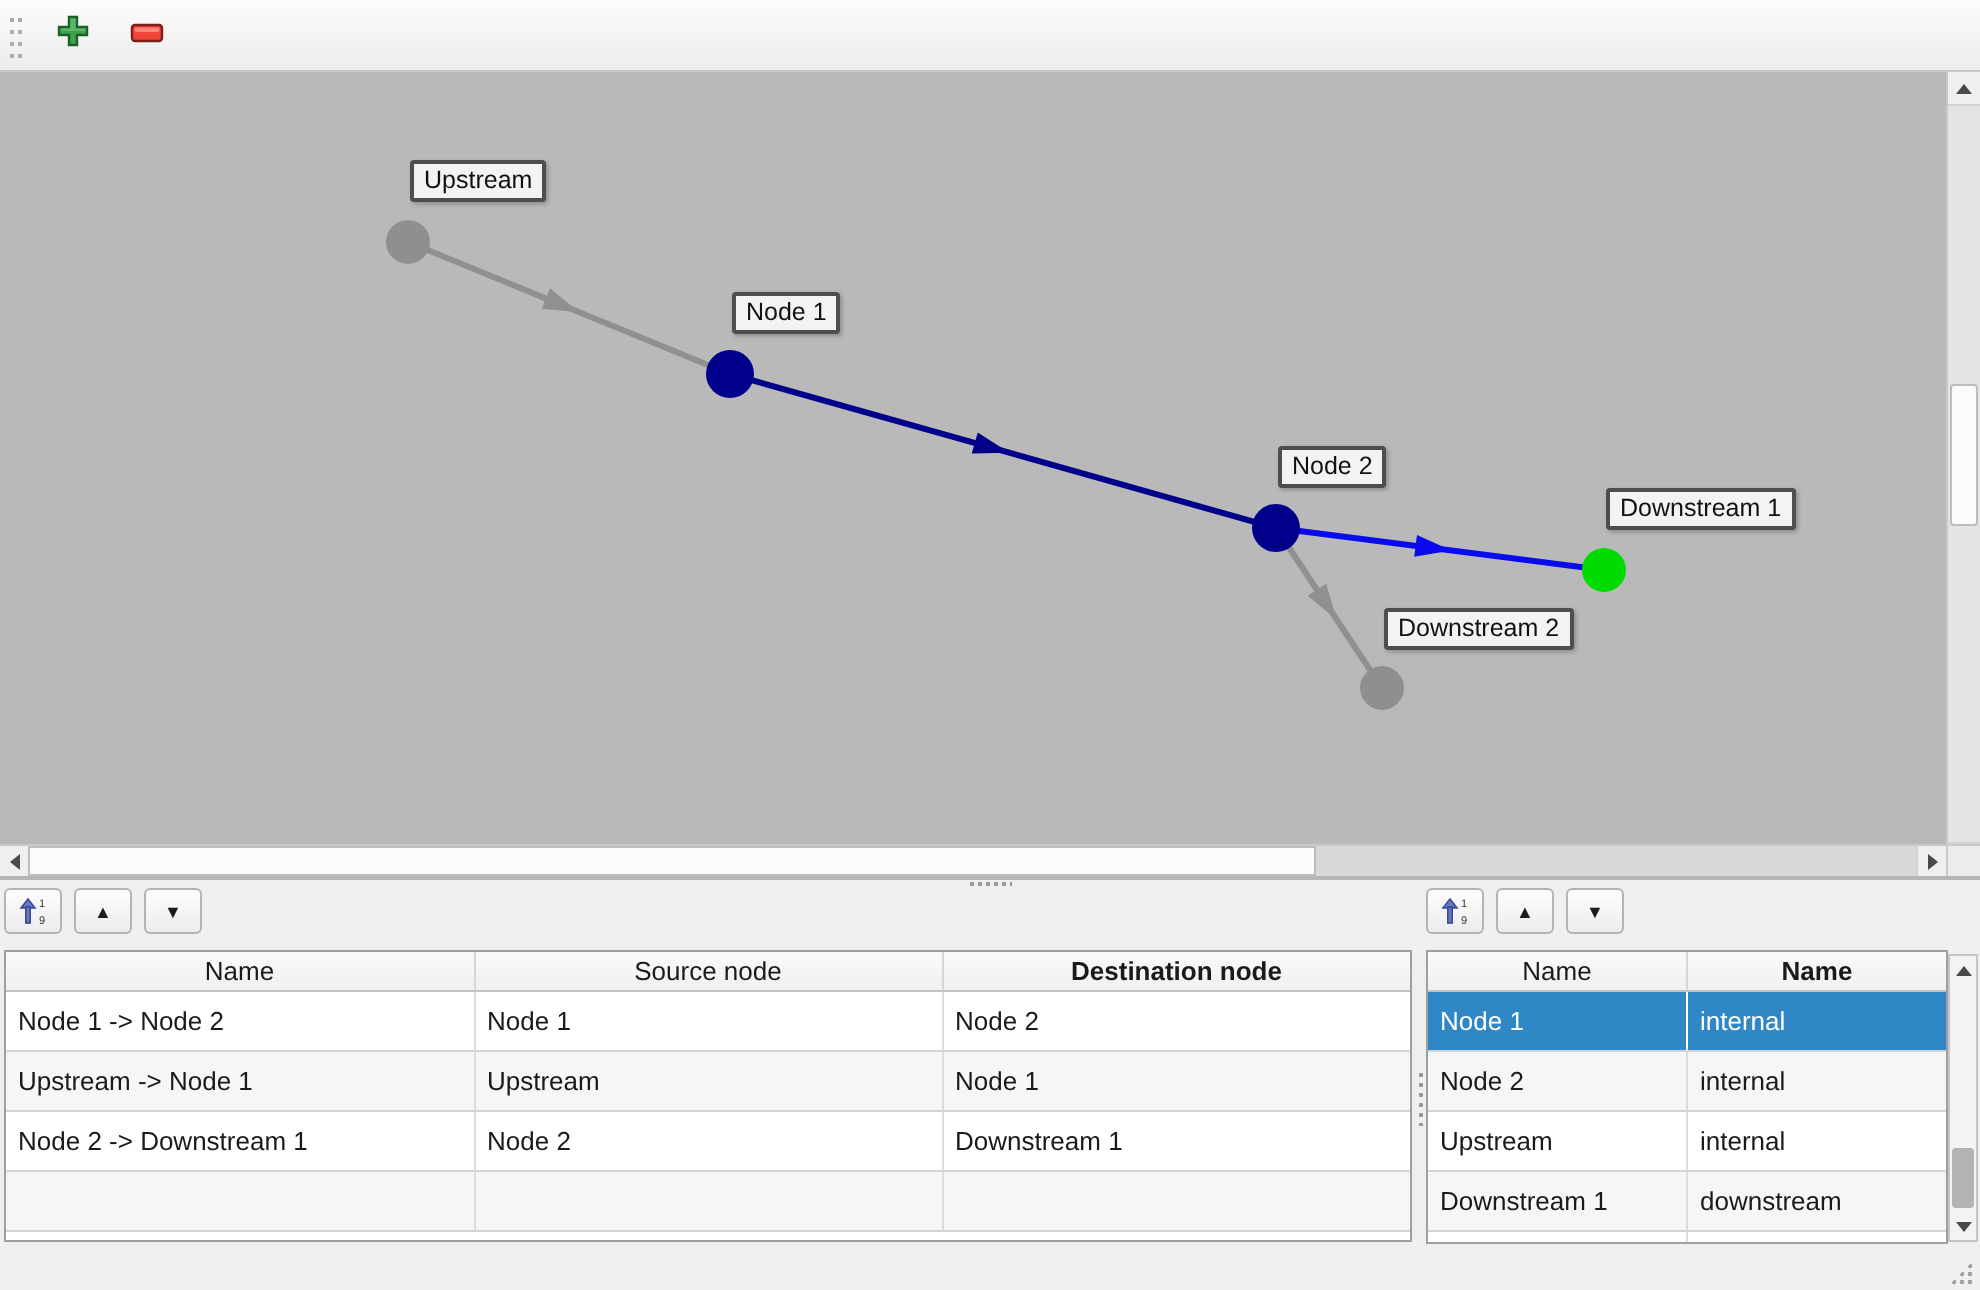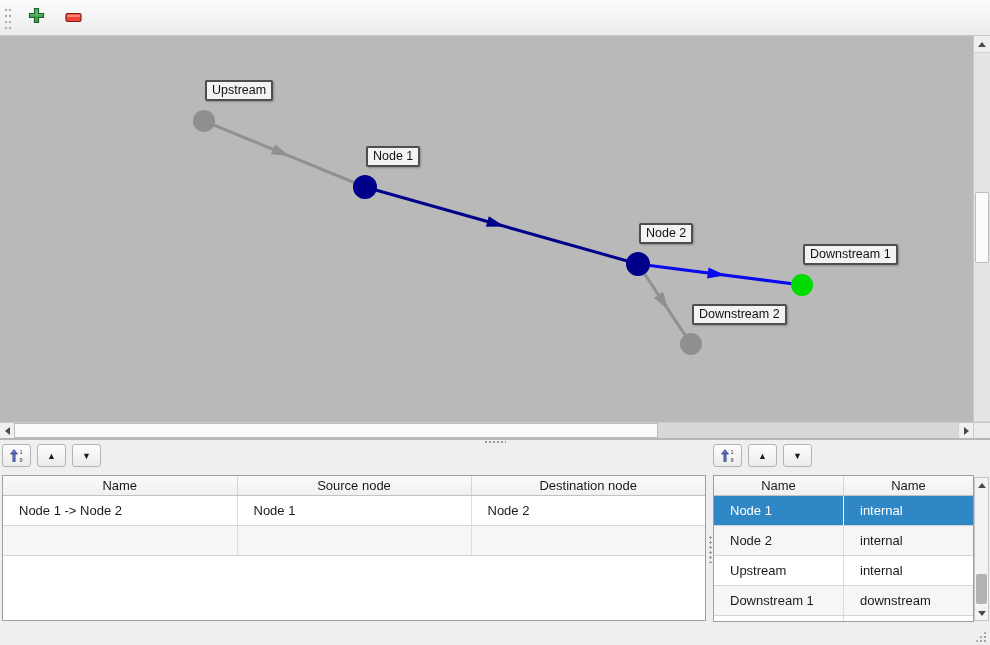--- a/index.html
+++ b/index.html
@@ -71,22 +71,22 @@
   
   .tbl-wrap{position:absolute;top:475px;overflow:hidden;background:#fff;border:1px solid #9f9f9f;
             box-sizing:border-box;}
   .tbl-wrap.left{left:2px;width:704px;height:146px;}
   .tbl-wrap.right{left:713px;width:261px;height:147px;}
   table.tbl{border-collapse:collapse;table-layout:fixed;width:100%;font-size:13px;color:#1a1a1a;}
   table.tbl th{height:19px;font-weight:normal;
                background:linear-gradient(#fafafa,#f0f0f0);
                border-bottom:1px solid #c2c2c2;border-right:1px solid #d6d6d6;
                padding:0 4px;overflow:hidden;white-space:nowrap;}
-  table.tbl th:last-child{border-right:none;}
-  table.tbl td{height:29px;padding:0 16px;border-right:1px solid #dcdcdc;border-bottom:1px solid #d4d4d4;
+  table.tbl th:last-child{border-right:none;font-weight:bold;}
+  table.tbl td{height:29px;padding:0 6px;border-right:1px solid #dcdcdc;border-bottom:1px solid #d4d4d4;
                background:#fff;overflow:hidden;white-space:nowrap;margin-top:12px;}
   table.tbl td:last-child{border-right:none;}
   table.tbl tbody tr:nth-child(even) td{background:#f6f6f6;}
   [data-name="node-table"] th{font-weight:bold;}
   tr.selected td{color:#fff !important;border-right-color:rgba(255,255,255,0.3);}
 
   
   .rt-scroll{position:absolute;left:974px;top:477px;width:15px;height:144px;background:#f3f3f3;
              border:1px solid #c5c5c5;box-sizing:border-box;}
   .rt-up{position:absolute;top:0;left:0;right:0;height:14px;display:flex;align-items:center;justify-content:center;}
@@ -218,20 +218,30 @@
             <th data-name="column-header">Source node</th>
             <th data-name="column-header">Destination node</th>
           </tr>
         </thead>
         <tbody>
           <tr data-name="table-row">
             <td data-name="table-cell">Node 1 -&gt; Node 2</td>
             <td data-name="table-cell">Node 1</td>
             <td data-name="table-cell">Node 2</td>
           </tr>
+          <tr data-name="table-row">
+            <td data-name="table-cell">Upstream -&gt; Node 1</td>
+            <td data-name="table-cell">Upstream</td>
+            <td data-name="table-cell">Node 1</td>
+          </tr>
+          <tr data-name="table-row">
+            <td data-name="table-cell">Node 2 -&gt; Downstream 1</td>
+            <td data-name="table-cell">Node 2</td>
+            <td data-name="table-cell">Downstream 1</td>
+          </tr>
           <tr data-name="empty-row">
             <td data-name="table-cell"></td>
             <td data-name="table-cell"></td>
             <td data-name="table-cell"></td>
           </tr>
         </tbody>
       </table>
     </div>
 
   <div class="tsplit" data-name="vertical-splitter">

